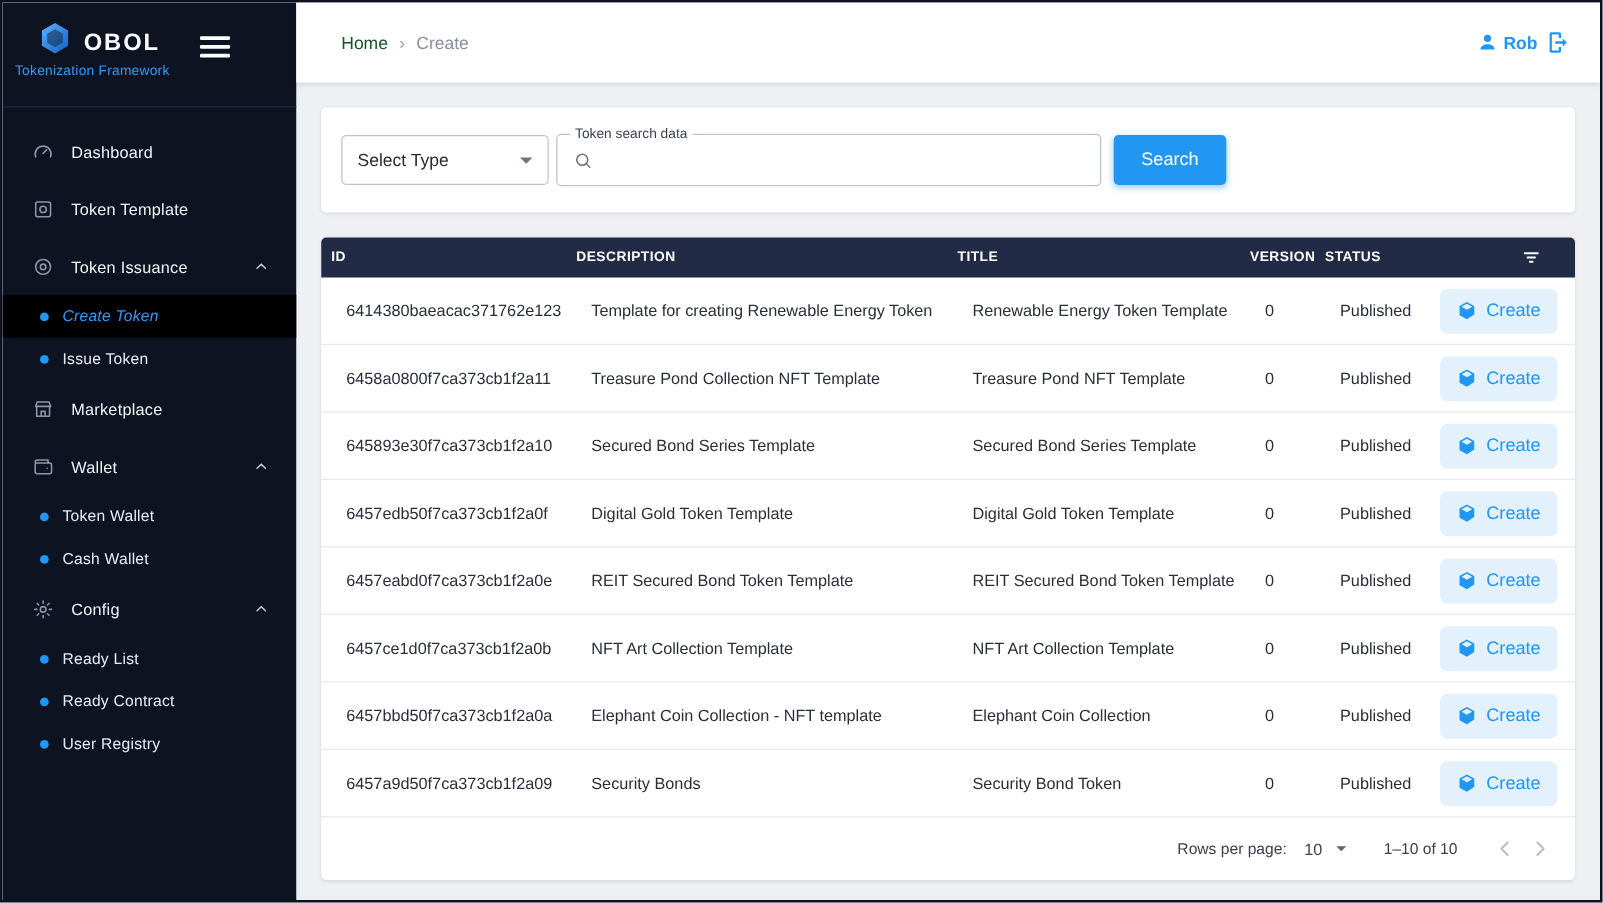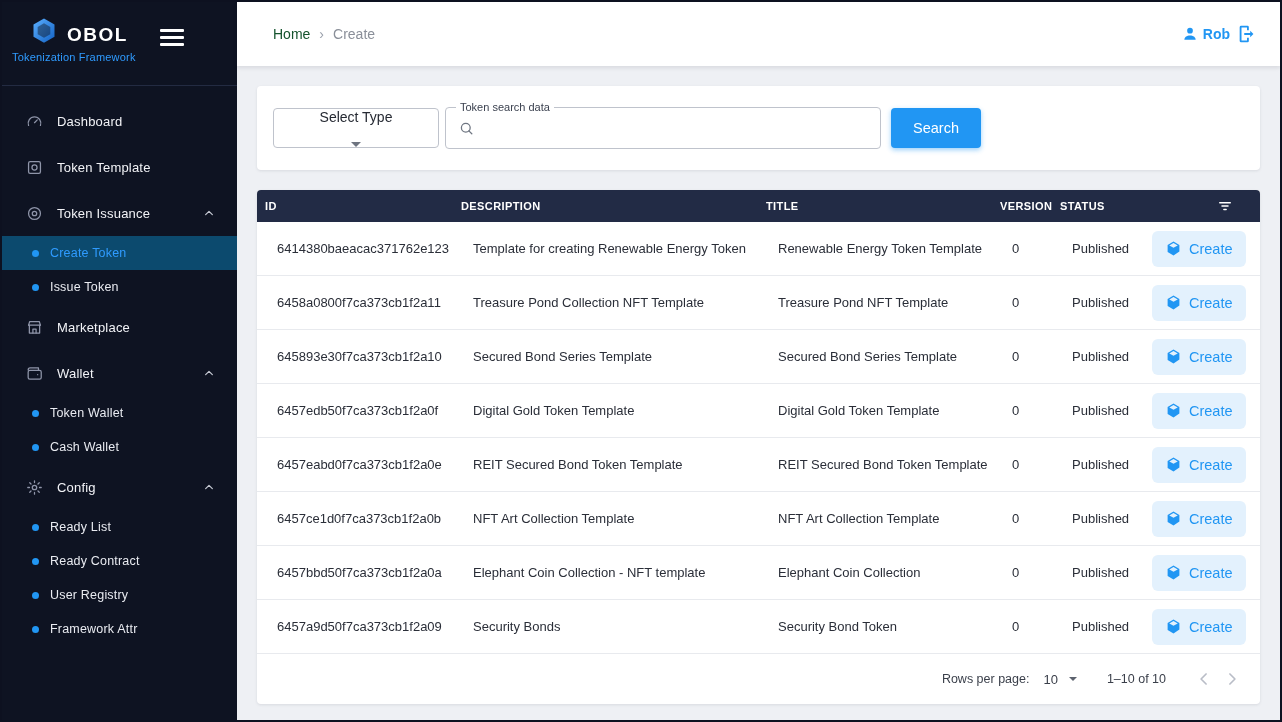--- a/index.html
+++ b/index.html
@@ -25,39 +25,39 @@
   .nav { padding-top:12px; }
   .nav-item { height:46px; display:flex; align-items:center; padding:0 20px 0 22px; cursor:pointer; }
   .nav-icon { width:20px; height:20px; color:#8f95a9; margin-right:13px; display:flex; align-items:center; justify-content:center; }
   .nav-icon svg { width:19px; height:19px; stroke:currentColor; fill:none; stroke-width:1.6; stroke-linecap:round; stroke-linejoin:round; }
   .nav-label { font-size:13px; color:#f2f3f7; font-weight:500; letter-spacing:.2px; }
   .chev { margin-left:auto; color:#c7cad4; display:flex; }
   .chev svg { width:16px; height:16px; stroke:currentColor; fill:none; stroke-width:1.8; stroke-linecap:round; stroke-linejoin:round; }
   .nav-sub { height:34px; display:flex; align-items:center; padding-left:30px; cursor:pointer; }
   .nav-sub .dot { width:7px; height:7px; border-radius:50%; background:#2196f3; margin-right:11px; }
   .nav-sub .nav-label { font-size:12.5px; font-weight:400; color:#e9ebf1; }
-  .nav-sub.active { background:#0c4a6e; }
+  .nav-sub.active { background:#000000;font-style:italic; }
   .nav-sub.active .nav-label { color:#2f9bff; }
   
   .main { flex:1; display:flex; flex-direction:column; min-width:0; }
   .topbar { height:64px; background:#fff; display:flex; align-items:center; padding:0 22px 0 36px; box-shadow:0 2px 4px rgba(15,20,40,.10); position:relative; z-index:2; }
   .breadcrumb { display:flex; align-items:center; font-size:14px; }
   .bc-home { color:#14532d; cursor:pointer; }
   .bc-sep { color:#9aa0ab; margin:0 9px; }
   .bc-cur { color:#8a8f99; }
   .top-right { margin-left:auto; display:flex; align-items:center; }
   .user-icon svg { width:18px; height:18px; display:block; }
   .user-name { color:#2196f3; font-size:14px; font-weight:bold; margin:0 6px 0 4px; }
   .logout-btn { display:flex; cursor:pointer; background:none; border:none; padding:0; }
   .logout-btn svg { width:22px; height:22px; }
   .content { flex:1; padding:20px; overflow:hidden; }
   .card { background:#fff; border-radius:4px; box-shadow:0 1px 3px rgba(20,25,50,.10); }
   
   .search-card { height:84px; display:flex; align-items:center; padding:0 16px; margin-bottom:20px; }
-  .select-type { width:166px; height:40px; border:1px solid #bfc3cc; border-radius:4px; display:flex; align-items:center; justify-content:space-between; padding:0 12px; font-size:14px; color:#262a33; cursor:pointer; background:#fff;flex-direction:column; }
+  .select-type { width:166px; height:40px; border:1px solid #bfc3cc; border-radius:4px; display:flex; align-items:center; justify-content:space-between; padding:0 12px; font-size:14px; color:#262a33; cursor:pointer; background:#fff; }
   .caret-down { width:0; height:0; border-left:5px solid transparent; border-right:5px solid transparent; border-top:5px solid #6e7480; }
   .search-field { position:relative; width:436px; height:42px; border:1px solid #bfc3cc; border-radius:4px; display:flex; align-items:center; padding:0 12px; margin-left:6px; background:#fff; }
   .float-label { position:absolute; top:-7px; left:10px; background:#fff; padding:0 4px; font-size:11px; color:#3c4250; }
   .search-field .mag svg { width:17px; height:17px; stroke:#6f7682; fill:none; stroke-width:1.8; stroke-linecap:round; display:block; }
   .search-field input { border:none; outline:none; flex:1; margin-left:8px; font-size:14px; font-family:inherit; color:#262a33; background:transparent; }
   .search-btn { margin-left:10px; width:90px; height:40px; background:#2196f3; color:#fff; border:none; border-radius:4px; font-size:14.5px; font-family:inherit; cursor:pointer; box-shadow:0 2px 5px rgba(33,150,243,.45); }
   
   .table-card { display:flex; flex-direction:column; }
   .tgrid { display:grid; grid-template-columns:196px 305px 234px 60px 80px 1fr; align-items:center; }
   .thead { background:#222b45; height:32px; border-radius:4px 4px 0 0; }
@@ -199,24 +199,20 @@
         <span class="nav-label">Ready List</span>
       </div>
       <div class="nav-sub">
         <span class="dot"></span>
         <span class="nav-label">Ready Contract</span>
       </div>
       <div class="nav-sub">
         <span class="dot"></span>
         <span class="nav-label">User Registry</span>
       </div>
-      <div class="nav-sub">
-        <span class="dot"></span>
-        <span class="nav-label">Framework Attr</span>
-      </div>
     </nav>
 </aside>
 
 <div class="main">
   <div class="topbar">
     <div class="breadcrumb">
       <span class="bc-home">Home</span>
       <span class="bc-sep">›</span>
       <span class="bc-cur">Create</span>
     </div>

